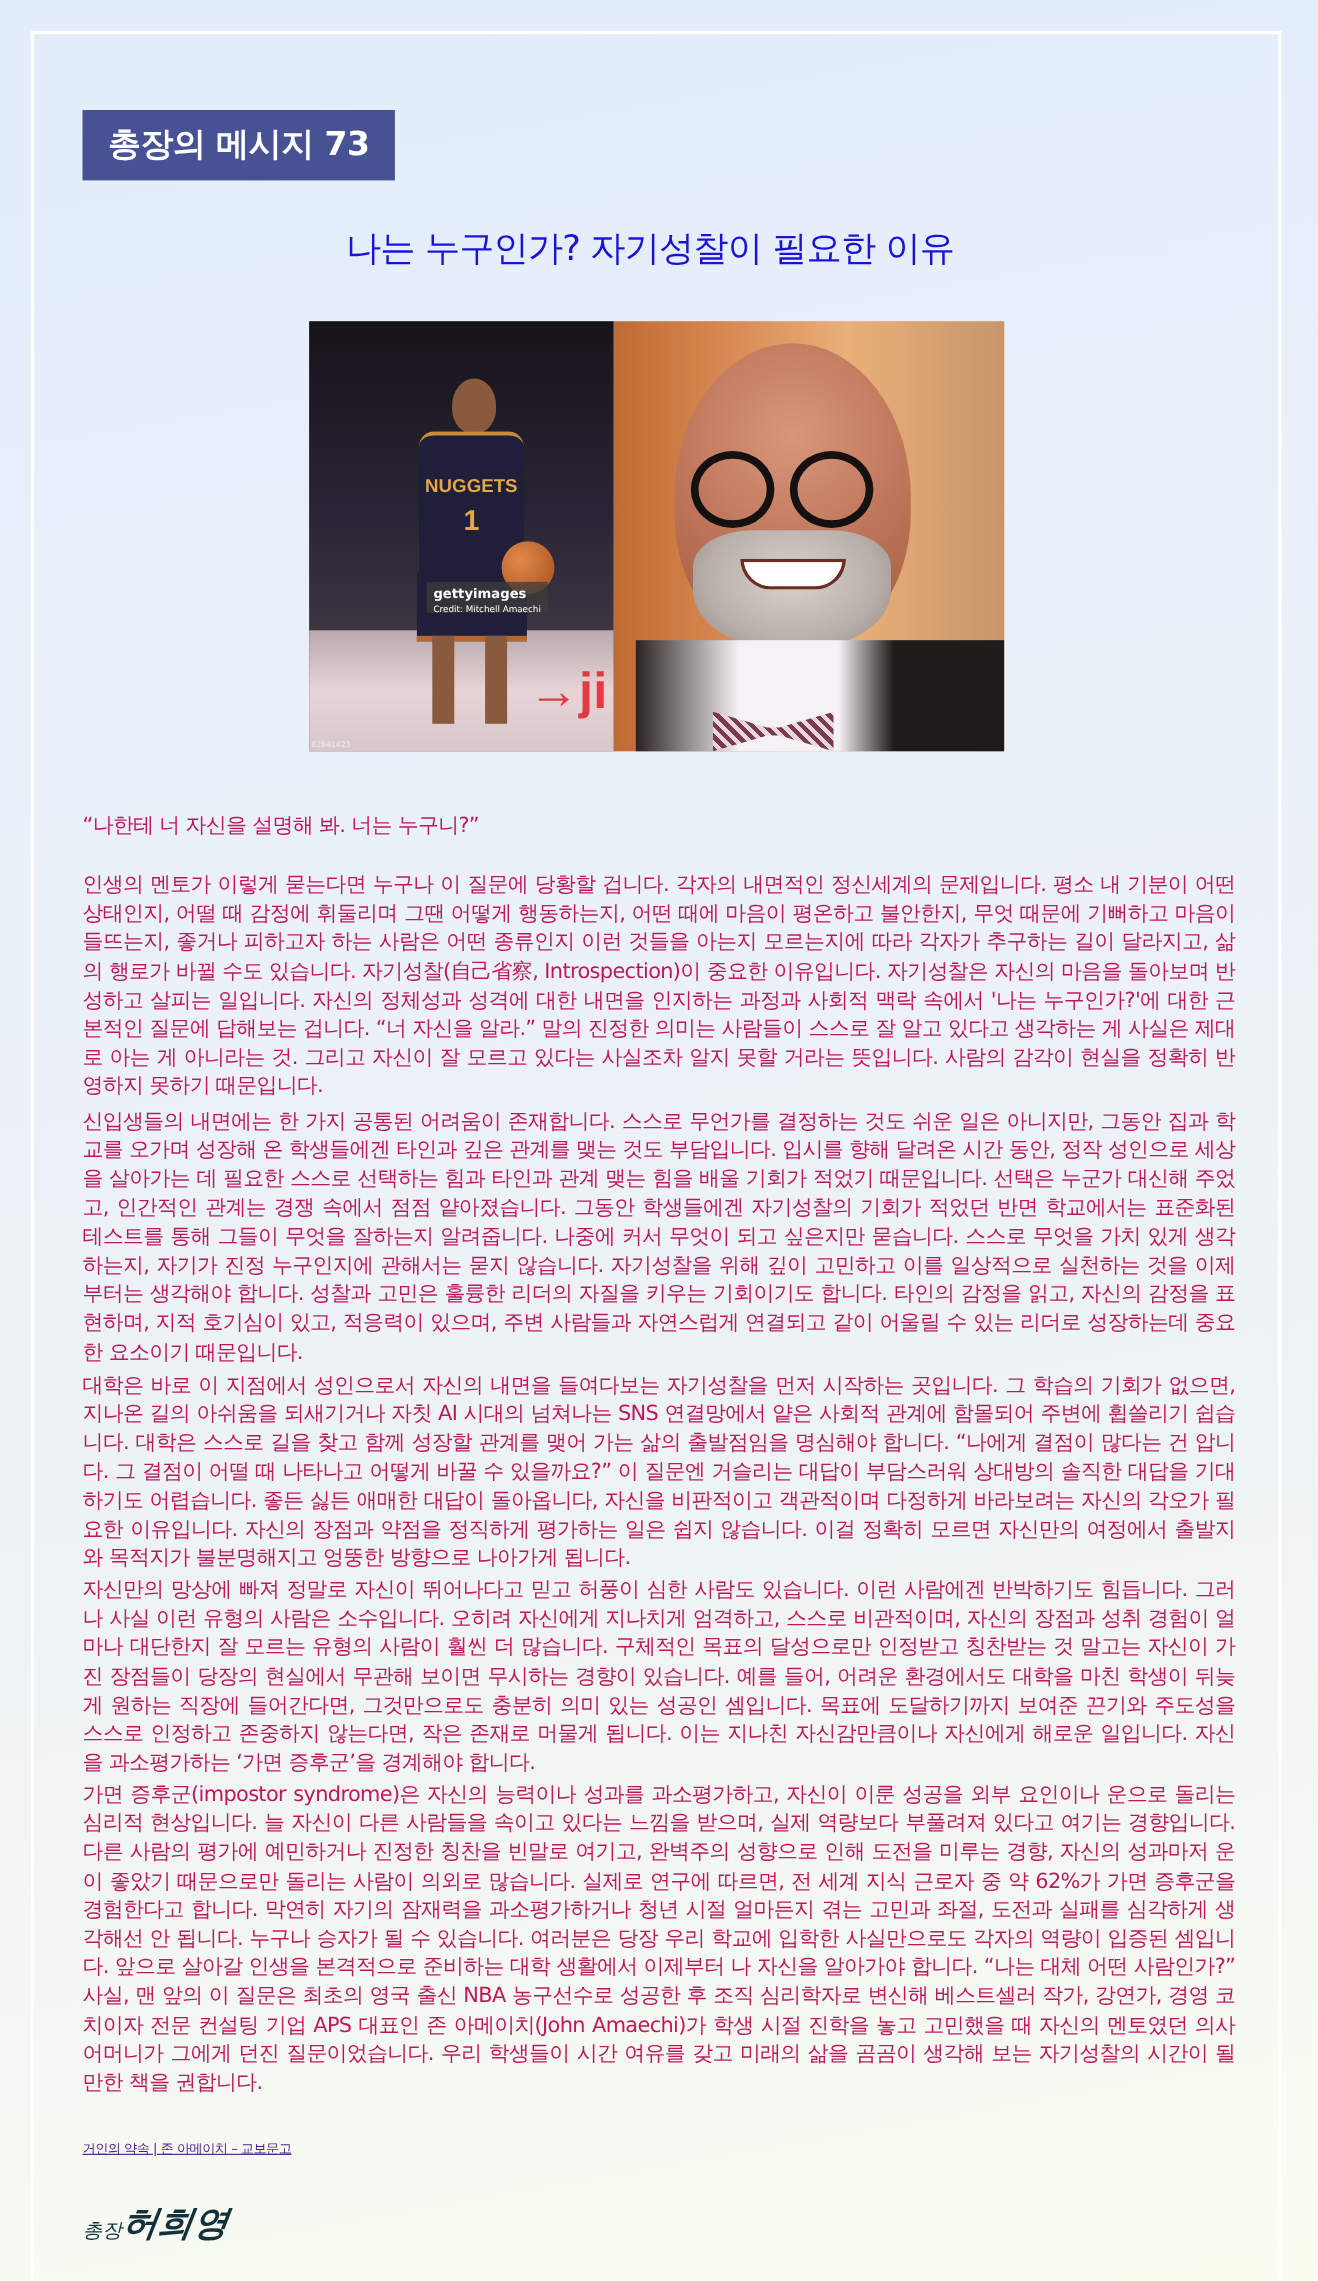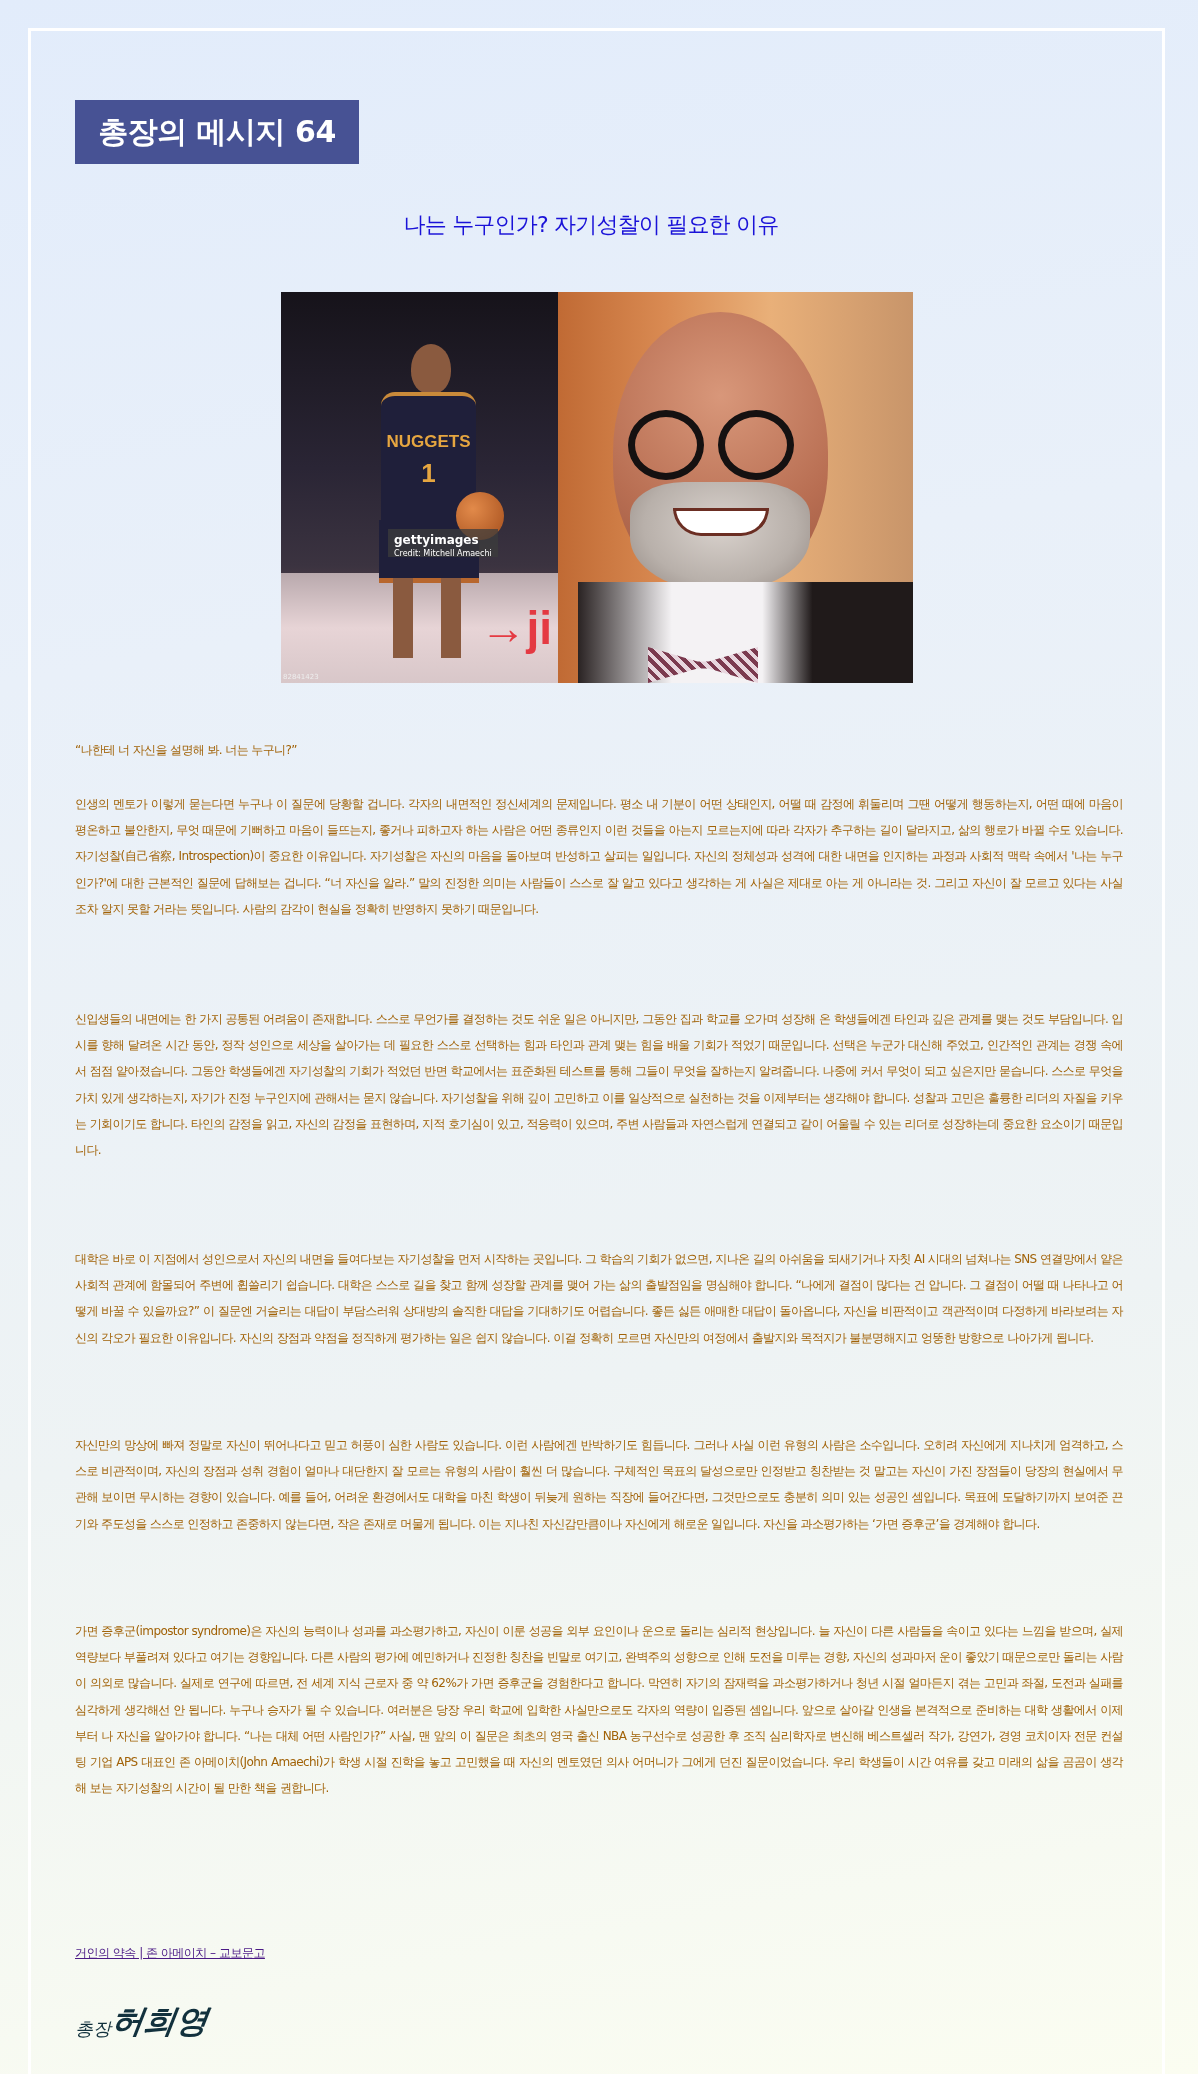--- a/index.html
+++ b/index.html
@@ -31,21 +31,21 @@
     line-height: 64px;
     text-align: center;
     letter-spacing: -0.5px;
   }
   .title {
     position: absolute;
     left: 0; top: 203px;
     width: 1182px;
     text-align: center;
     color: #1a12d8;
-    font-size: 22px;
+    font-size: 32px;
     line-height: 44px;
     letter-spacing: -0.8px;
   }
   .photo {
     position: absolute;
     left: 281px; top: 292px;
     width: 632px; height: 391px;
     display: flex;
   }
   .photo-left {
@@ -135,25 +135,25 @@
     background: linear-gradient(90deg, #2a2323 0%, #f4f2f4 28%, #f4f2f4 55%, #201a1a 70%);
   }
   .bowtie {
     position: absolute; left: 90px; top: 355px; width: 110px; height: 36px;
     background: repeating-linear-gradient(45deg, #7b3a4f 0 4px, #e8d6de 4px 8px);
     clip-path: polygon(0 0, 45% 40%, 55% 40%, 100% 0, 100% 100%, 55% 60%, 45% 60%, 0 100%);
   }
   .body-text {
     position: absolute;
     left: 75px; width: 1048px;
-    font-size: 12px;
+    font-size: 19px;
     line-height: 26.2px;
     letter-spacing: -0.6px;
     text-align: justify;
-    color: #a16207;
+    color: #be185d;
     margin: 0;
   }
   .link {
     position: absolute;
     left: 75px; top: 1940px;
     font-size: 12px; line-height: 26px;
     color: #4b1a86;
     text-decoration: underline;
     letter-spacing: -0.5px;
     cursor: pointer;
@@ -166,21 +166,21 @@
     font-family: "DejaVu Serif", serif;
   }
   .signature .rank { font-size: 18px; line-height: 26px; font-style: italic; }
   .signature .name { font-size: 32px; line-height: 42px; font-style: italic; font-weight: bold; transform: skewX(-8deg); }
 </style>
 </head>
 <body>
 
 <div class="frame"></div>
 
-<div class="badge">총장의 메시지 64</div>
+<div class="badge">총장의 메시지 73</div>
 
 <h1 class="title" style="margin:0;font-weight:normal;">나는 누구인가? 자기성찰이 필요한 이유</h1>
 
 <div class="photo">
   <div class="photo-left">
     <div class="court"></div>
     <div class="jitext">→ji</div>
     <div class="player-head"></div>
     <div class="player-jersey">
       <div class="jname">NUGGETS</div>

